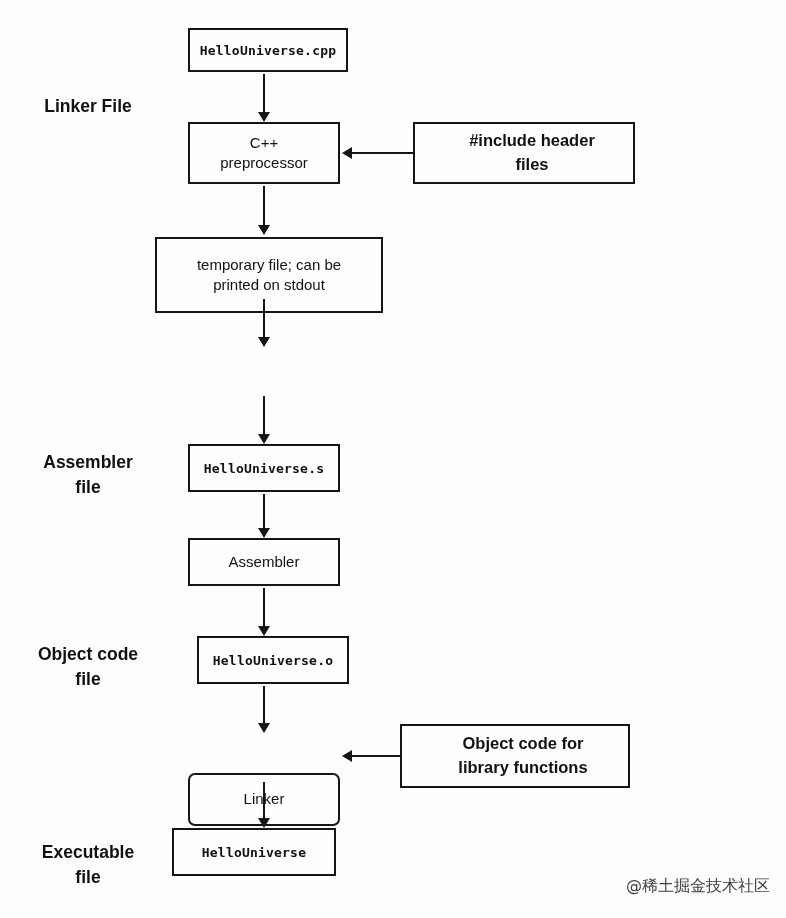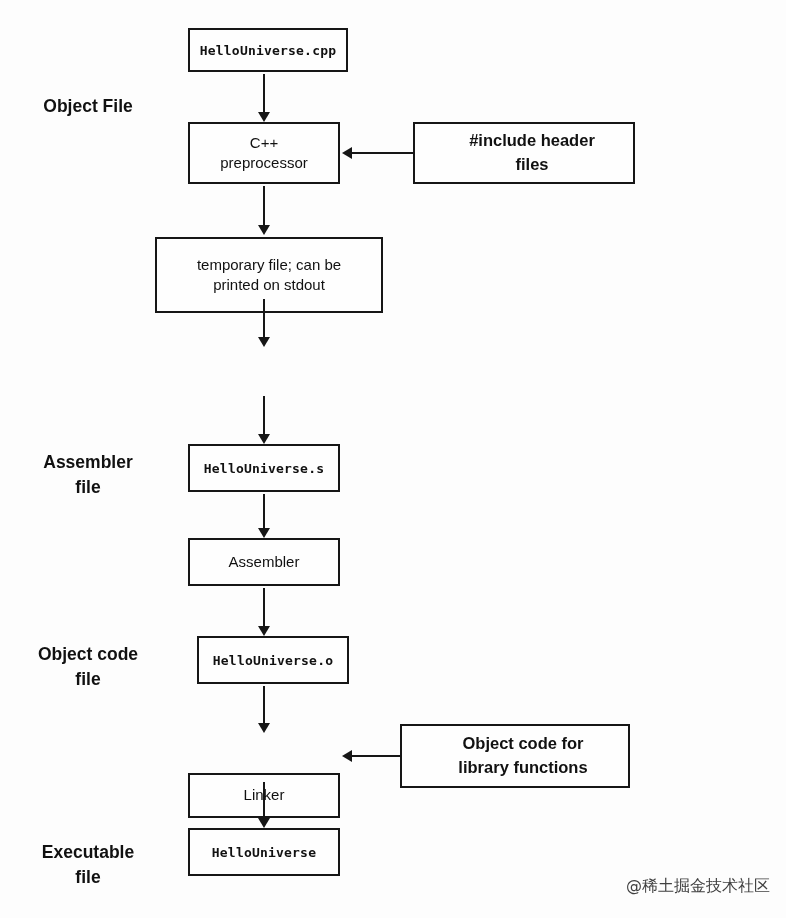--- a/index.html
+++ b/index.html
@@ -77,21 +77,21 @@
     font-size: 16px;
     color: #404040;
     font-family: "DejaVu Sans", "Liberation Sans", sans-serif;
   }
 </style>
 </head>
 <body>
 
 <div class="canvas">
 
-  <div class="sidelabel" style="left:28px; top:94px; width:120px;">Object File</div>
+  <div class="sidelabel" style="left:28px; top:94px; width:120px;">Linker File</div>
   <div class="sidelabel" style="left:28px; top:450px; width:120px;">Assembler
 file</div>
   <div class="sidelabel" style="left:20px; top:642px; width:136px;">Object code
 file</div>
   <div class="sidelabel" style="left:24px; top:840px; width:128px;">Executable
 file</div>
 
   <div class="box mono" style="left:188px; top:28px; width:160px; height:44px;">HelloUniverse.cpp</div>
 
   <div class="box sans" style="left:188px; top:122px; width:152px; height:62px;">C++
@@ -100,23 +100,23 @@
   <div class="box sans" style="left:155px; top:237px; width:228px; height:76px;">temporary file; can be
 printed on stdout</div>
 
 
   <div class="box mono" style="left:188px; top:444px; width:152px; height:48px;">HelloUniverse.s</div>
 
   <div class="box sans" style="left:188px; top:538px; width:152px; height:48px;">Assembler</div>
 
   <div class="box mono" style="left:188px; top:636px; width:152px; height:48px;margin-left:9px;">HelloUniverse.o</div>
 
-  <div class="box sans" style="left:188px; top:773px; width:152px; height:45px;">Linker</div>
+  <div class="box sans" style="left:188px; top:773px; width:152px; height:53px;border-radius:7px;">Linker</div>
 
-  <div class="box mono" style="left:188px; top:828px; width:152px; height:48px;">HelloUniverse</div>
+  <div class="box mono" style="left:172px; top:828px; width:164px; height:48px;">HelloUniverse</div>
 
   <div class="box callout" style="left:413px; top:122px; width:222px; height:62px;">#include header
 files</div>
 
   <div class="box callout" style="left:400px; top:724px; width:230px; height:64px;">Object code for
 library functions</div>
 
   <div class="varrow" style="left:263px; top:74px; height:38px;"></div>
   <div class="varrow" style="left:263px; top:186px; height:39px;"></div>
   <div class="varrow" style="left:263px; top:299px; height:38px;"></div>

